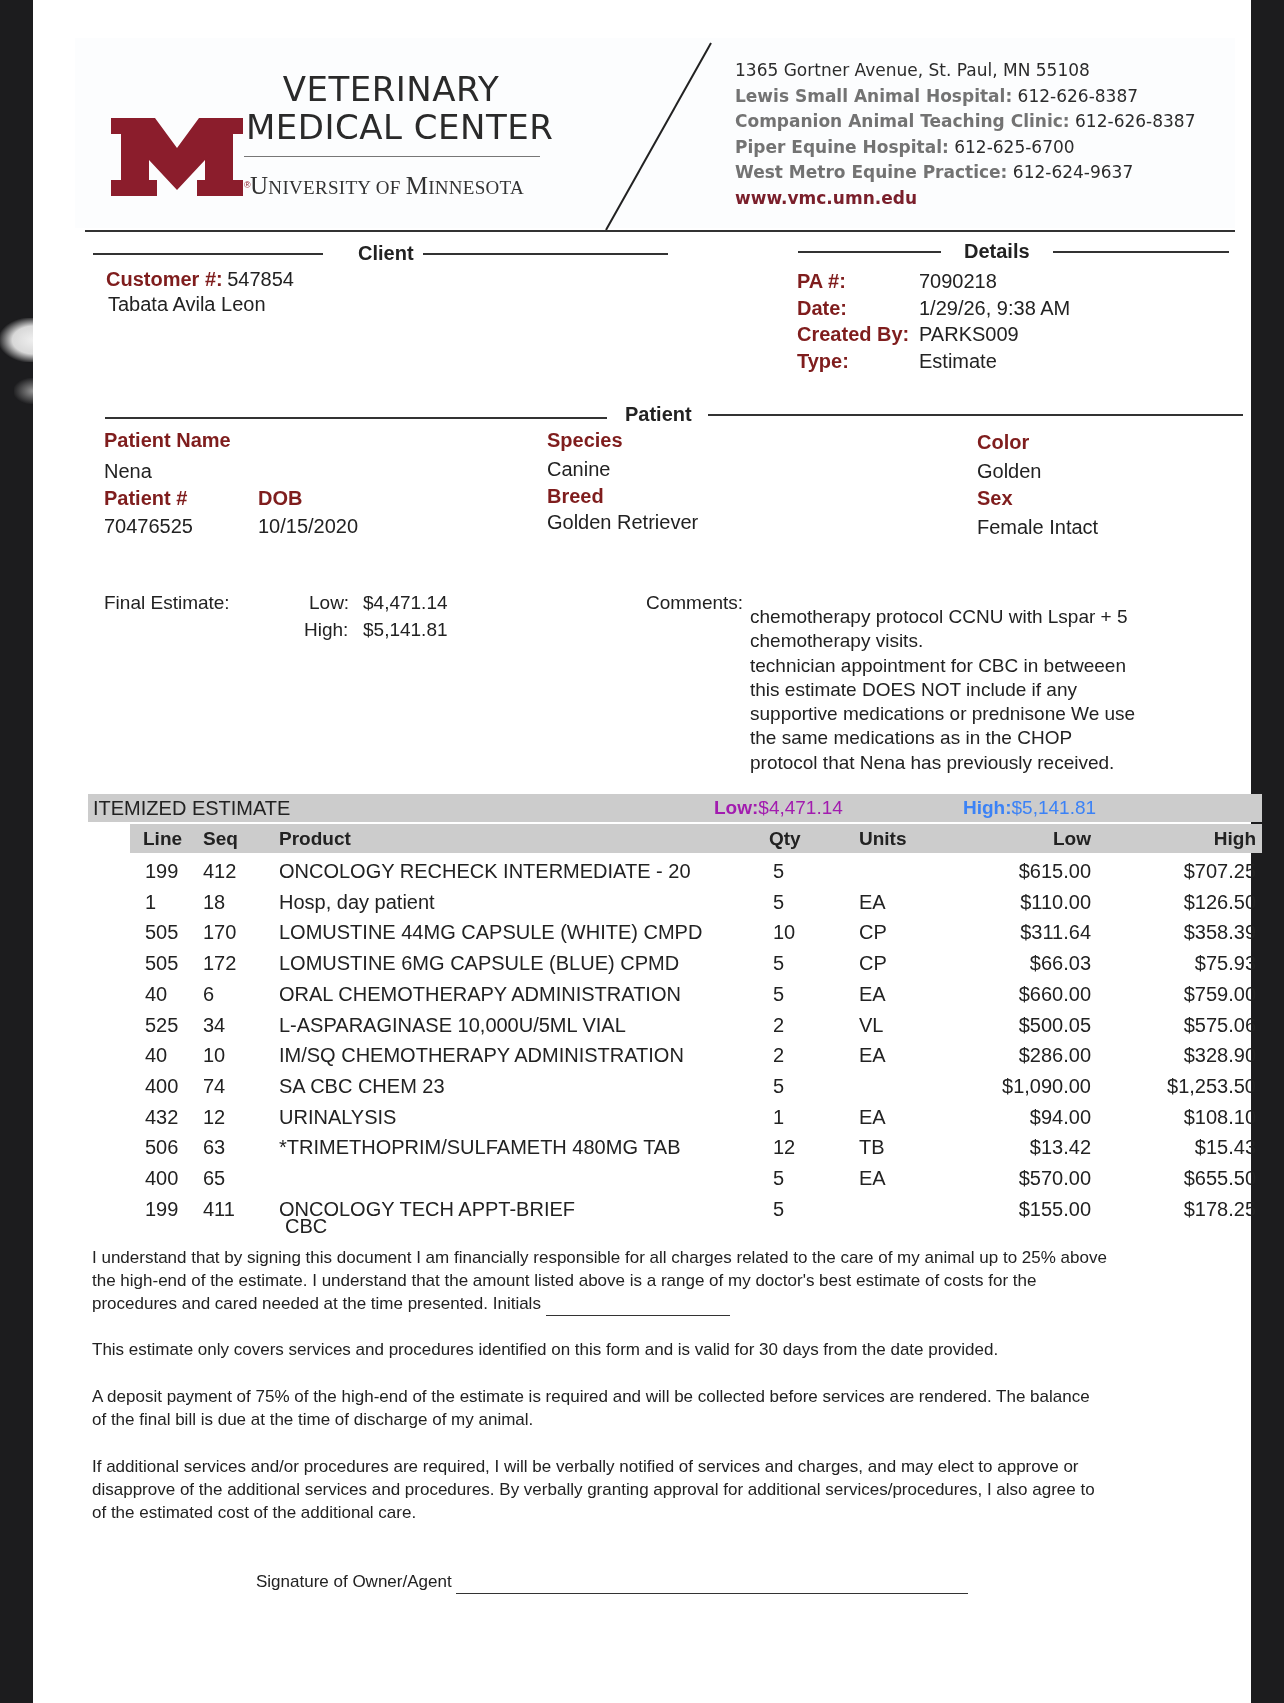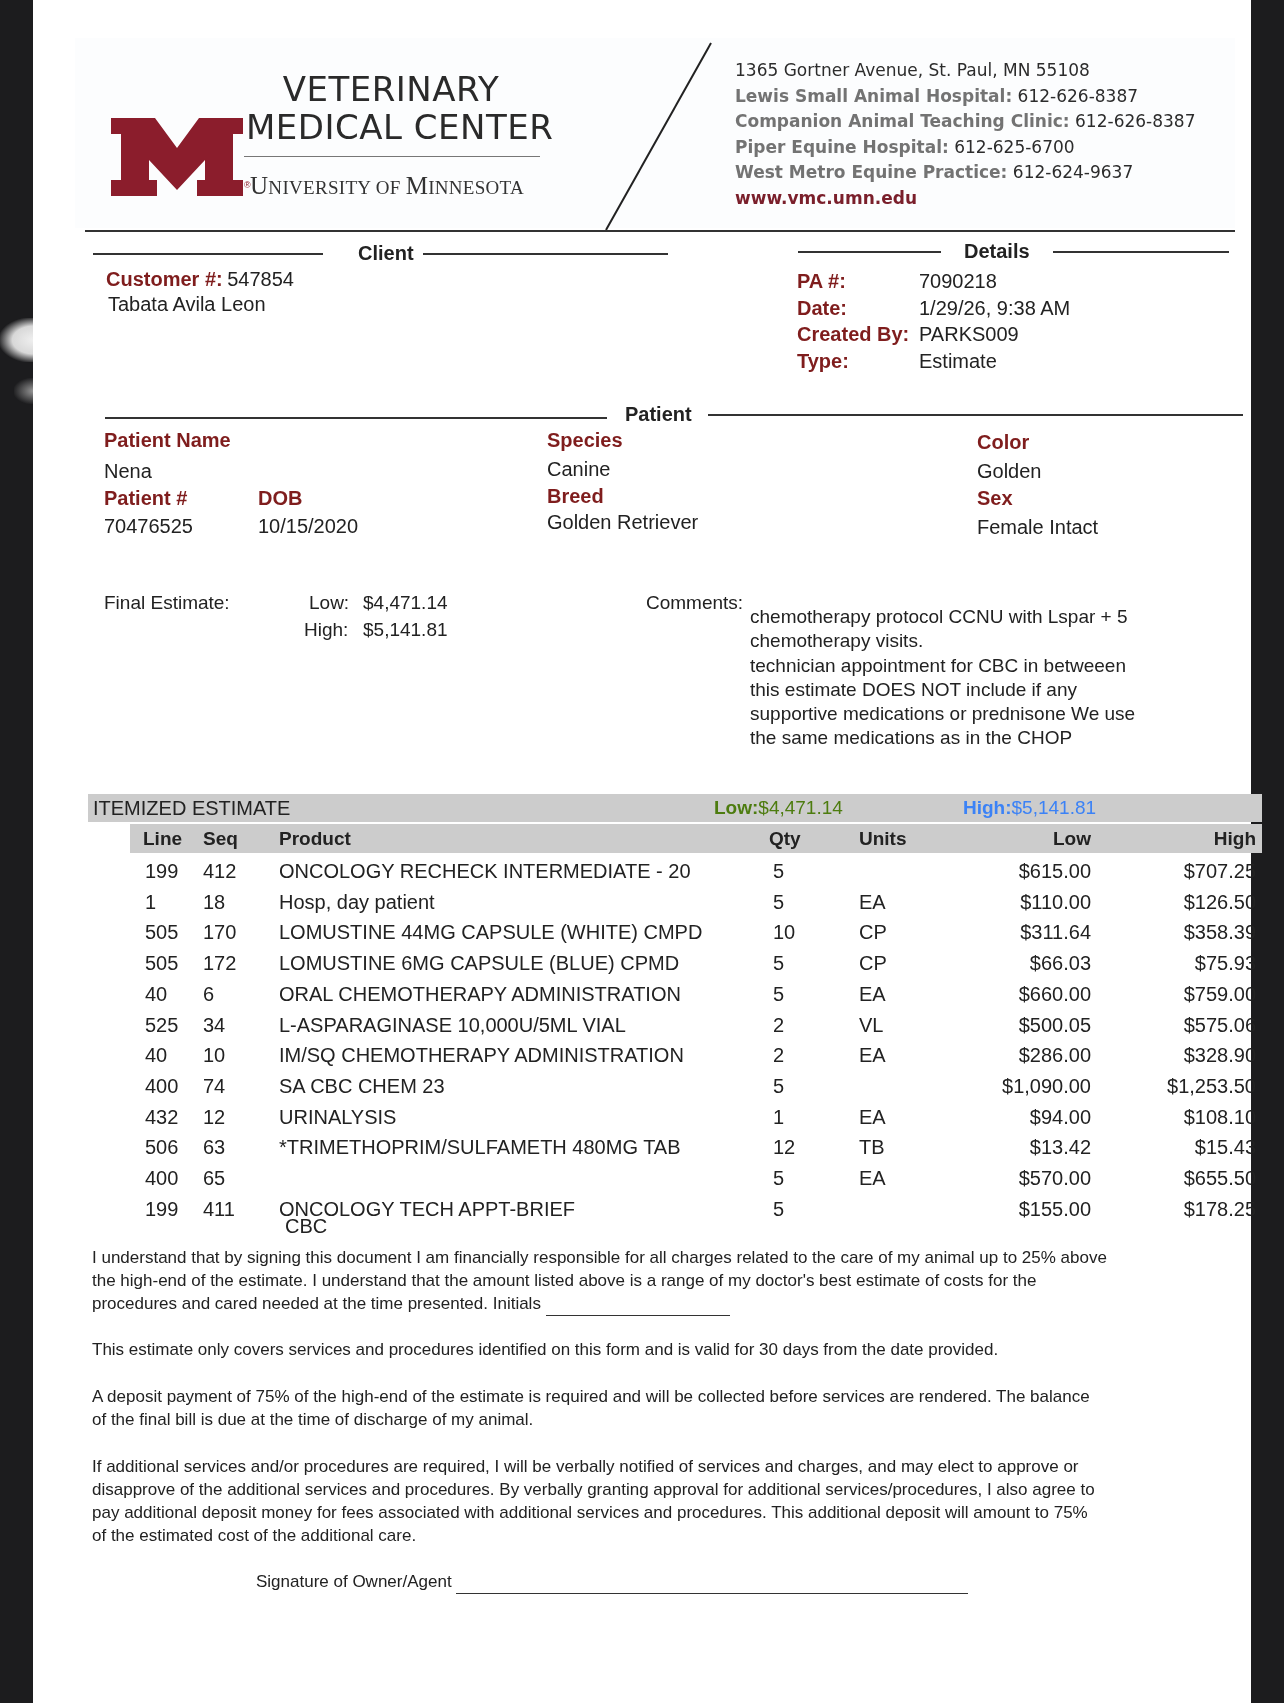--- a/index.html
+++ b/index.html
@@ -133,25 +133,26 @@
   <span class="abs txt" style="left:330px; top:619px;">$5,141.81</span>
 
   <span class="abs txt" style="left:613px; top:592px;">Comments:</span>
   <div class="abs comments" style="left:717px; top:592px;margin-top:13px;">
     <span class="comment-line">chemotherapy protocol CCNU with Lspar + 5</span>
     <span class="comment-line">chemotherapy visits.</span>
     <span class="comment-line">technician appointment for CBC in betweeen</span>
     <span class="comment-line">this estimate DOES NOT include if any</span>
     <span class="comment-line">supportive medications or prednisone We use</span>
     <span class="comment-line">the same medications as in the CHOP</span>
+    <span class="comment-line">protocol that Nena has previously received.</span>
   </div>
 
   <div class="bar1"></div>
   <span class="abs" style="left:60px; top:797px; font-size:20px; color:#222;">ITEMIZED ESTIMATE</span>
-  <span class="abs" style="left:681px; top:797px; font-size:19px; color:#4d7c0f;"><b>Low:</b><span>$4,471.14</span></span>
+  <span class="abs" style="left:681px; top:797px; font-size:19px; color:#a21caf;"><b>Low:</b><span>$4,471.14</span></span>
   <span class="abs" style="left:930px; top:797px; font-size:19px; color:#3b82f6;"><b>High:</b><span>$5,141.81</span></span>
 
   <div class="bar2"></div>
   <span class="abs th" style="left:110px; top:828px;">Line</span>
   <span class="abs th" style="left:170px; top:828px;">Seq</span>
   <span class="abs th" style="left:246px; top:828px;">Product</span>
   <span class="abs th" style="left:736px; top:828px;">Qty</span>
   <span class="abs th" style="left:826px; top:828px;">Units</span>
   <span class="abs th right" style="left:920px; top:828px; width:138px;">Low</span>
   <span class="abs th right" style="left:1080px; top:828px; width:143px;">High</span>
@@ -273,20 +274,19 @@
     <div><span>procedures and cared needed at the time presented.  Initials</span> <span class="uline" style="width:184px;">&nbsp;</span></div>
   </div>
   <div class="abs para" style="left:59px; top:1338px; width:1150px;">This estimate only covers services and procedures identified on this form and is valid for 30 days from the date provided.</div>
   <div class="abs para" style="left:59px; top:1385px; width:1150px;">
     <div>A deposit payment of 75% of the high-end of the estimate is required and will be collected before services are rendered.  The balance</div>
     <div>of the final bill is due at the time of discharge of my animal.</div>
   </div>
   <div class="abs para" style="left:59px; top:1455px; width:1150px;">
     <div>If additional services and/or procedures are required, I will be verbally notified of services and charges, and may elect to approve or</div>
     <div>disapprove of the additional services and procedures.  By verbally granting approval for additional services/procedures, I also agree to</div>
-    <div>pay additional deposit money for fees associated with additional services and procedures.  This additional deposit will amount to 75%</div>
     <div>of the estimated cost of the additional care.</div>
   </div>
   <div class="abs para" style="left:223px; top:1570px;">
     <span>Signature of Owner/Agent</span><span class="uline" style="width:512px; margin-left:4px;">&nbsp;</span>
   </div>
 
 </div>
 
 </body></html>

